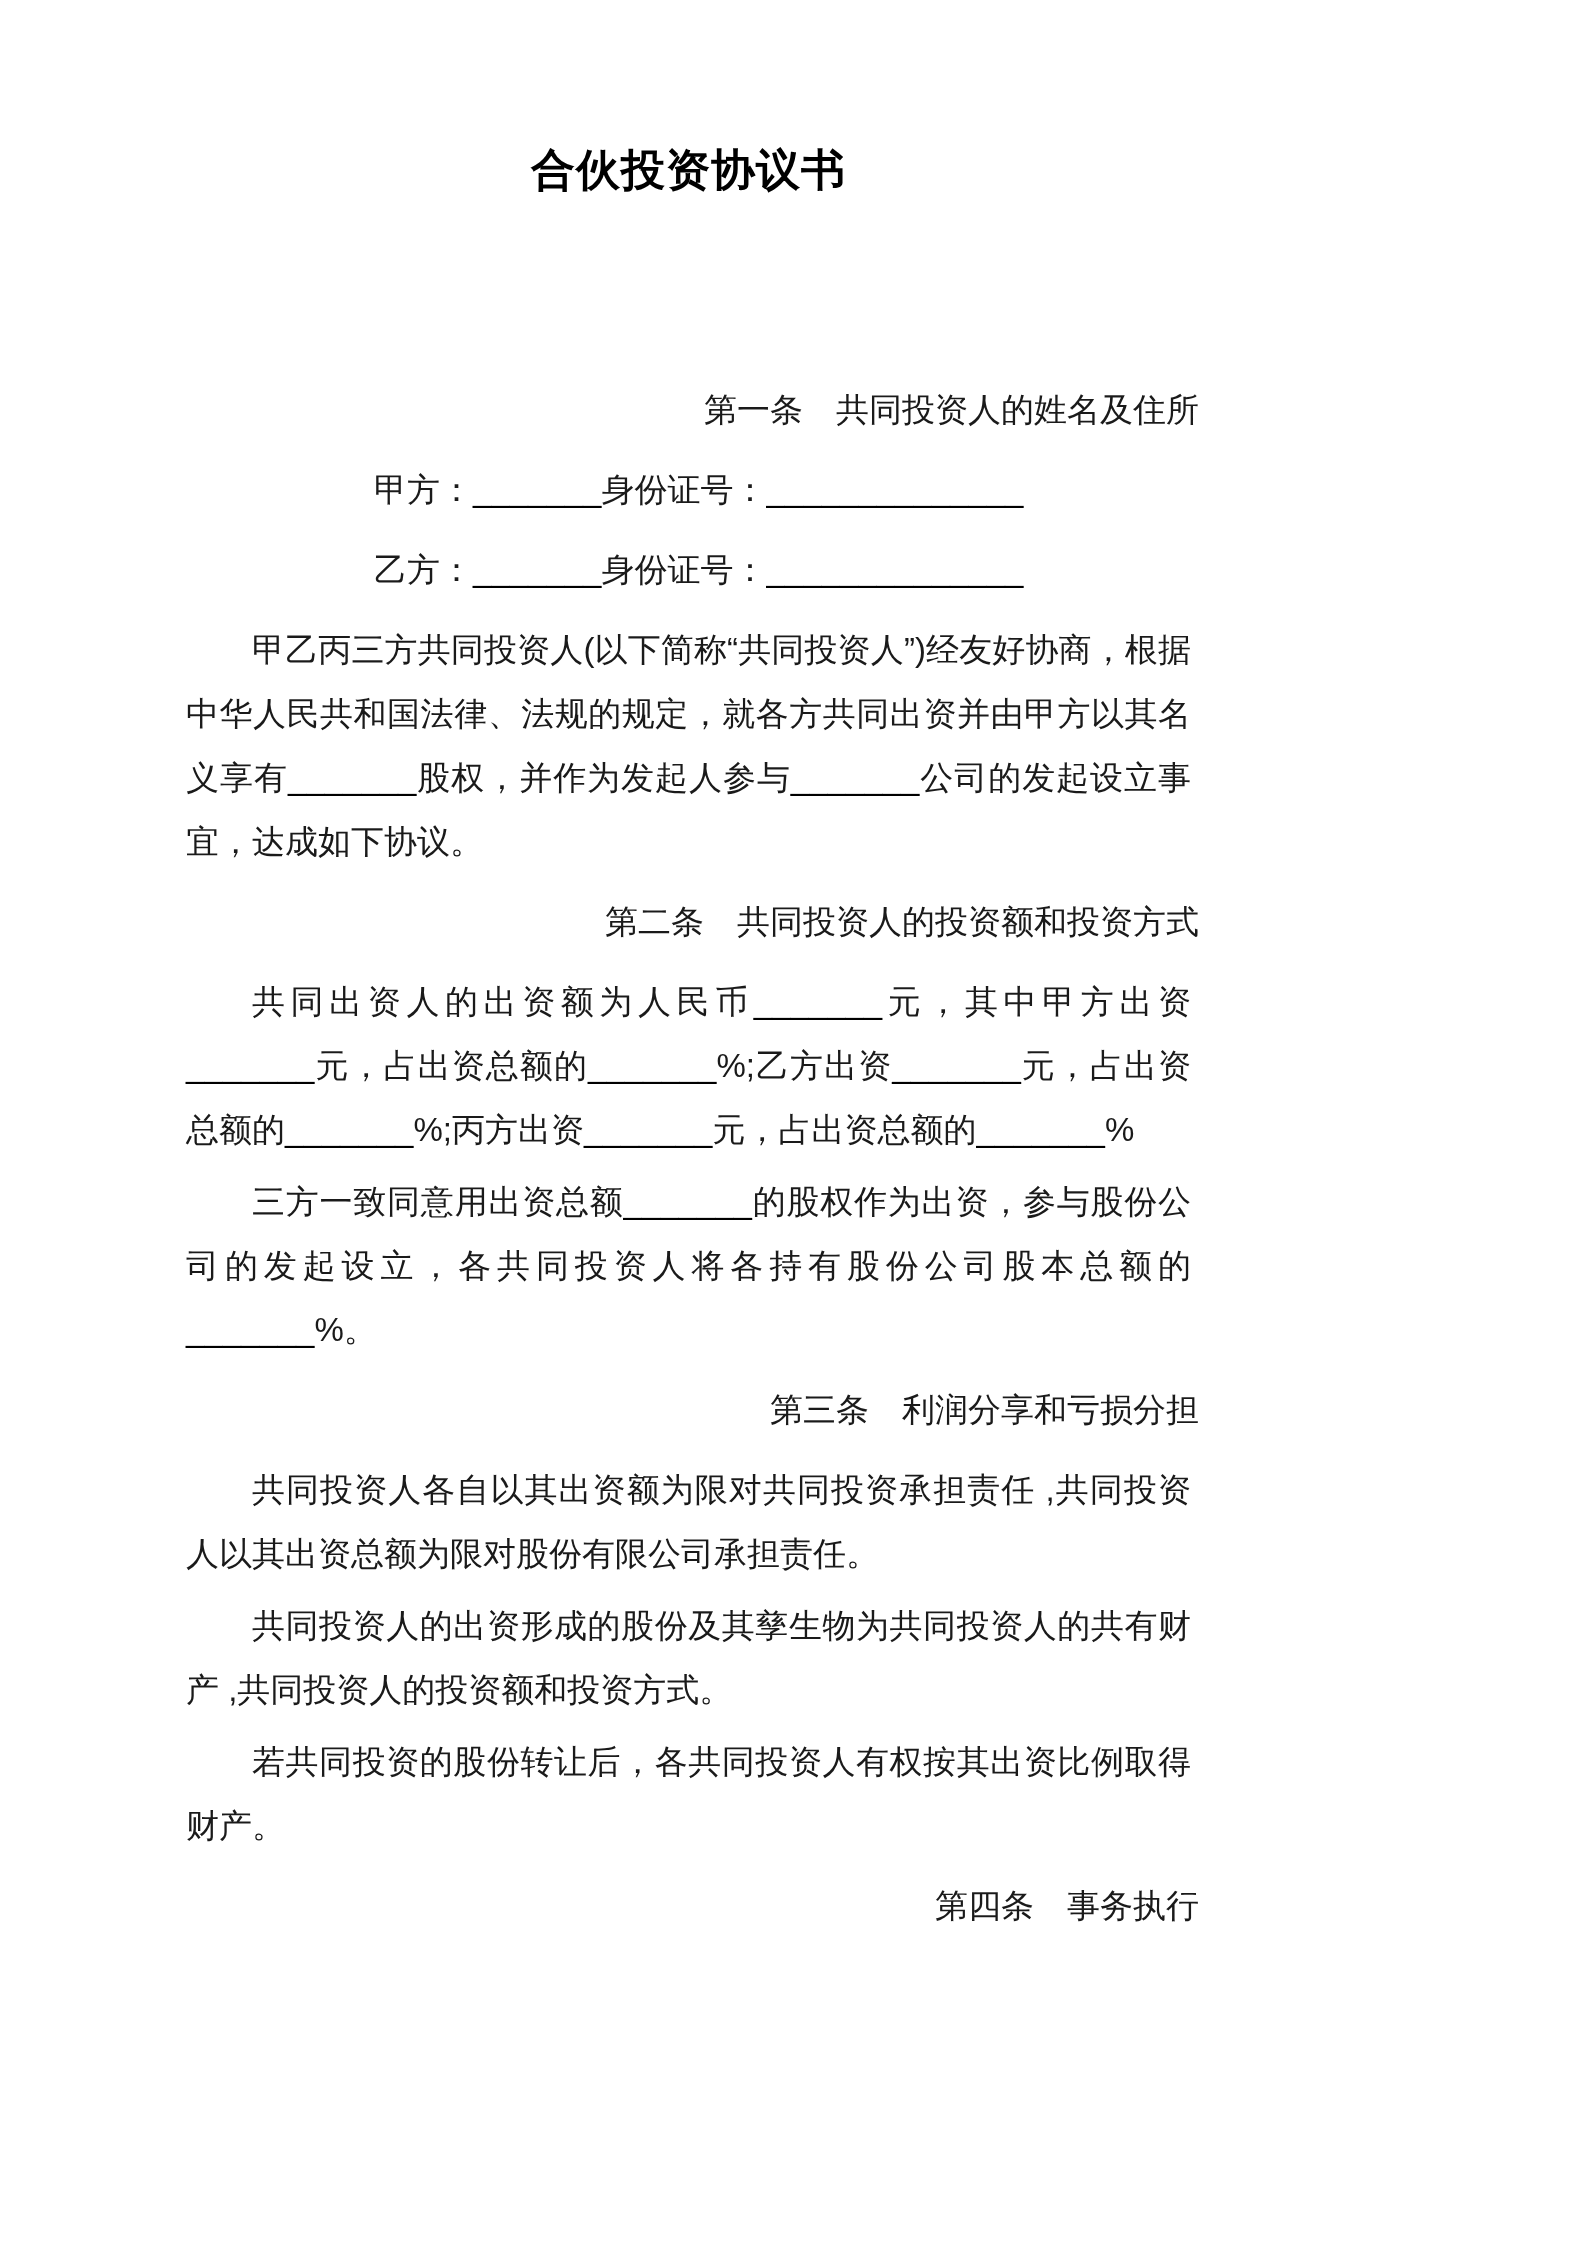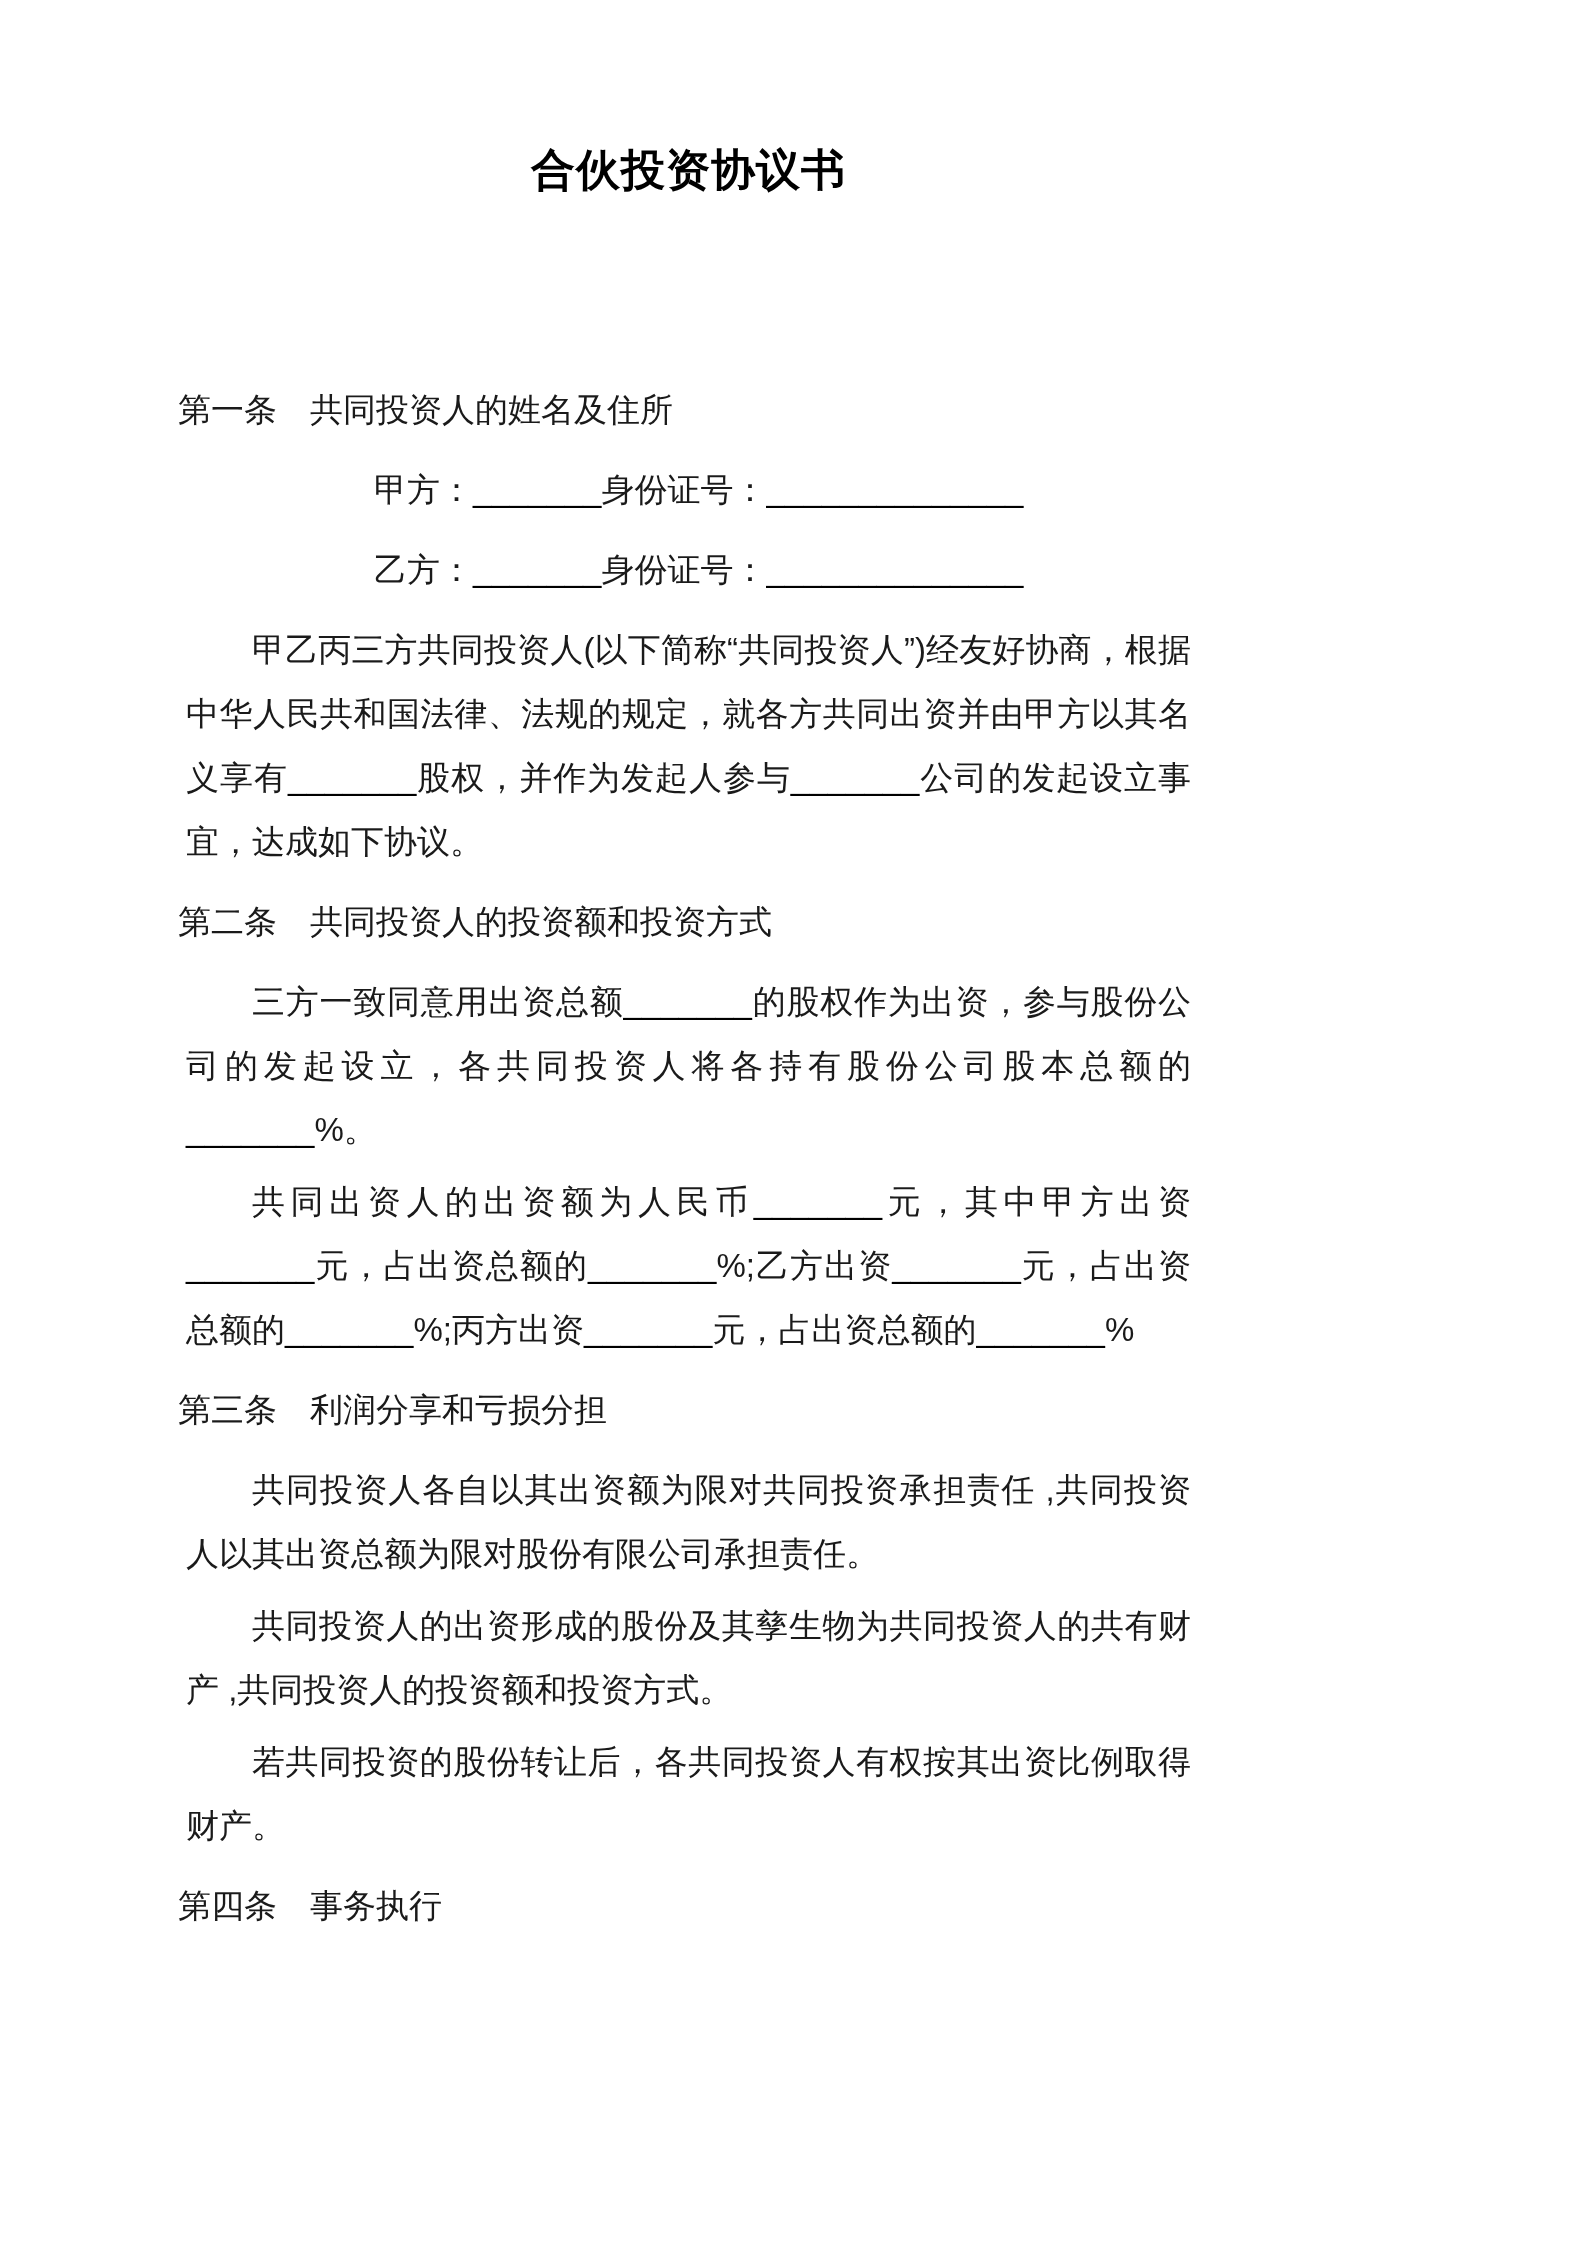--- a/index.html
+++ b/index.html
@@ -28,21 +28,21 @@
     text-align: center;
     letter-spacing: 1px;
     color: #000000;
   }
   .title-gap {
     height: 158px;
   }
   .heading {
     font-size: 33px;
     line-height: 80px;
-    text-align: left;
+    text-align: right;
     white-space: nowrap;
   }
   .party-line {
     font-size: 33px;
     line-height: 80px;
     padding-left: 196px;
     white-space: nowrap;
   }
   .para {
     font-size: 33px;
@@ -69,23 +69,23 @@
 
   <div class="party-line fillable">甲方：<span class="blank">_______</span>身份证号：<span class="blank">______________</span></div>
 
   <div class="party-line fillable">乙方：<span class="blank">_______</span>身份证号：<span class="blank">______________</span></div>
 
 
   <p class="para fillable">甲乙丙三方共同投资人(以下简称“共同投资人”)经友好协商，根据中华人民共和国法律、法规的规定，就各方共同出资并由甲方以其名义享有<span class="blank">_______</span>股权，并作为发起人参与<span class="blank">_______</span>公司的发起设立事宜，达成如下协议。</p>
 
   <div class="heading">第二条　共同投资人的投资额和投资方式</div>
 
+  <p class="para fillable">共同出资人的出资额为人民币<span class="blank">_______</span>元，其中甲方出资<span class="blank">_______</span>元，占出资总额的<span class="blank">_______</span>%;乙方出资<span class="blank">_______</span>元，占出资总额的<span class="blank">_______</span>%;丙方出资<span class="blank">_______</span>元，占出资总额的<span class="blank">_______</span>%</p>
+
   <p class="para fillable">三方一致同意用出资总额<span class="blank">_______</span>的股权作为出资，参与股份公司的发起设立，各共同投资人将各持有股份公司股本总额的<span class="blank">_______</span>%。</p>
-
-  <p class="para fillable">共同出资人的出资额为人民币<span class="blank">_______</span>元，其中甲方出资<span class="blank">_______</span>元，占出资总额的<span class="blank">_______</span>%;乙方出资<span class="blank">_______</span>元，占出资总额的<span class="blank">_______</span>%;丙方出资<span class="blank">_______</span>元，占出资总额的<span class="blank">_______</span>%</p>
 
   <div class="heading">第三条　利润分享和亏损分担</div>
 
 
   <p class="para">共同投资人各自以其出资额为限对共同投资承担责任 ,共同投资人以其出资总额为限对股份有限公司承担责任。</p>
 
   <p class="para">共同投资人的出资形成的股份及其孳生物为共同投资人的共有财产 ,共同投资人的投资额和投资方式。</p>
 
   <p class="para">若共同投资的股份转让后，各共同投资人有权按其出资比例取得财产。</p>
 

